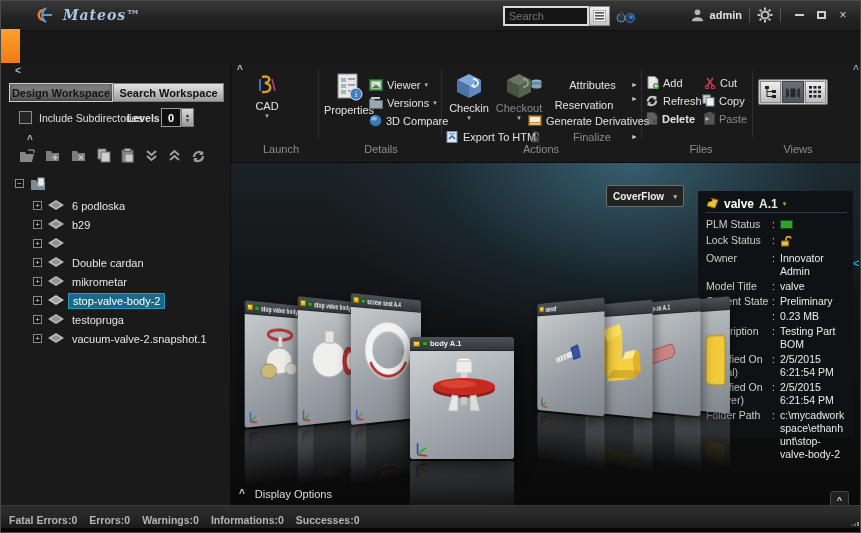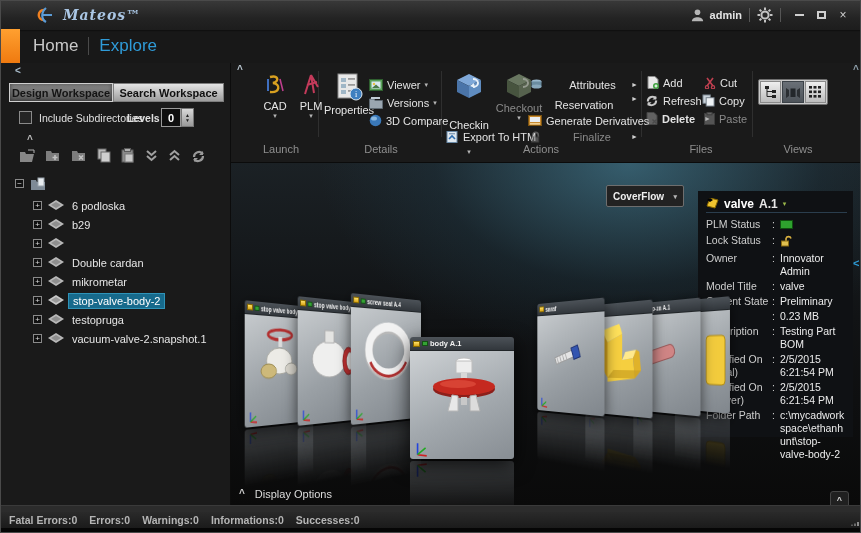--- a/index.html
+++ b/index.html
@@ -98,20 +98,38 @@
 
   <div class="titlebar">
     <div class="abs flex" style="left:32px;top:5px;gap:6px;">
       <svg width="24" height="18" viewBox="0 0 24 18">
         <path d="M11,4 C4,4 4,14 11,14" stroke="#f08020" stroke-width="2.4" fill="none"></path>
         <path d="M13,2 C8,6 8,13 13,16 M9,9 L19,9" stroke="#5b9bd5" stroke-width="2.2" fill="none"></path>
       </svg>
       <span class="logo-text">Mateos™</span>
     </div>
 
+    <div class="abs flex" style="left:502px;top:5px;gap:0;">
+      <input class="search-input" type="text" placeholder="Search" style="">
+      <div class="search-btn">
+        <svg width="13" height="12" viewBox="0 0 13 12">
+          <rect x="0" y="0" width="13" height="12" fill="#f4f4f4" stroke="#777"></rect>
+          <rect x="2" y="2" width="9" height="1.6" fill="#555"></rect>
+            <rect x="2" y="5" width="9" height="1.6" fill="#555"></rect>
+            <rect x="2" y="8" width="9" height="1.6" fill="#555"></rect>
+        </svg>
+      </div>
+      <div style="width:6px;"></div>
+      <svg width="20" height="14" viewBox="0 0 20 14">
+        <circle cx="5" cy="9" r="4" fill="#23364a" stroke="#7a8aa0"></circle>
+        <circle cx="14" cy="9" r="4.5" fill="#1d3a5e" stroke="#4e7bb0"></circle>
+        <rect x="4" y="2" width="4" height="4" fill="#3a3a3a" transform="rotate(-20 6 4)"></rect>
+        <circle cx="15" cy="8" r="2" fill="#3f79c0"></circle>
+      </svg>
+    </div>
 
     <div class="abs flex" style="right:8px;top:6px;">
       <svg width="15" height="15" viewBox="0 0 16 16">
         <circle cx="8" cy="4.5" r="3" fill="#b5b5b5"></circle>
         <path d="M2,14 C2,8.5 14,8.5 14,14 Z" fill="#b5b5b5"></path>
       </svg>
       <span class="user-label" style="margin-left:5px;">admin</span>
       <div class="tb-sep"></div>
       <svg width="16" height="16" viewBox="0 0 16 16">
         <circle cx="8" cy="8" r="3.6" fill="none" stroke="#c4c4c4" stroke-width="2"></circle>
@@ -134,25 +152,20 @@
           <div class="max-box"></div>
         </div>
       <div class="winbtn">
           <span>×</span>
         </div>
     </div>
   </div>
 
   <div class="navrow">
     <div class="orange-block"></div>
-    <div class="abs flex" style="left:32px;top:4px;">
-      <span class="nav-home">Home</span>
-      <div class="nav-div"></div>
-      <span class="nav-explore">Explore</span>
-    </div>
   </div>
 
   <div class="leftpanel">
     <span class="abs chev" style="left:14px;top:3px;">&lt;</span>
 
     <div class="abs ws-btn sel" style="left:8px;top:20px;width:104px;">Design Workspace</div>
     <div class="abs ws-btn unsel" style="left:112px;top:20px;width:111px;">Search Workspace</div>
 
     <div class="abs chk" style="left:18px;top:48px;"></div>
     <span class="abs small-label" style="left:38px;top:49px;">Include Subdirectories</span>
@@ -279,34 +292,27 @@
 
   <div class="ribbon">
     <span class="abs chev" style="left:6px;top:2px;color:#b9c6d0;">^</span>
     <span class="abs chev" style="left:622px;top:2px;color:#8fa0ac;">^</span>
 
     <div class="rsep" style="left:87px;"></div>
     <div class="rsep" style="left:210px;"></div>
     <div class="rsep" style="left:410px;"></div>
     <div class="rsep" style="left:521px;"></div>
 
-    <div class="bigbtn" style="left:20px;">
+    <div class="bigbtn" style="left:12px;">
       <svg width="26" height="24" viewBox="0 0 26 24">
         <path d="M8,4 C16,2 18,8 11,10 C19,11 18,20 8,19" stroke="#d8a020" stroke-width="2.4" fill="none"></path>
         <path d="M6,6 L6,18" stroke="#3f6fc0" stroke-width="2"></path>
           <path d="M18,6 L21,18" stroke="#c03f8f" stroke-width="1.6"></path>
       </svg>
       <span class="lbl">CAD</span>
-      <span class="ddown">▾</span>
-    </div>
-    <div class="bigbtn" style="left:56px;">
-      <svg width="26" height="24" viewBox="0 0 26 24">
-        <path d="M13,2 L16,20 M13,2 L7,21 M13,2 L20,14 M9,12 L19,9" stroke="#c33a5a" stroke-width="2" fill="none"></path>
-      </svg>
-      <span class="lbl">PLM</span>
       <span class="ddown">▾</span>
     </div>
     <div class="glabel" style="left:10px;width:80px;">Launch</div>
 
     <div class="bigbtn" style="left:92px;width:52px;">
       <svg width="30" height="28" viewBox="0 0 30 28">
         <rect x="4" y="1" width="19" height="24" fill="#e8e8e8" stroke="#8a8a8a"></rect>
         <rect x="7" y="5" width="5" height="4" fill="#9fb6c6"></rect>
           <rect x="14" y="5" width="7" height="1.8" fill="#9a9a9a"></rect>
         <rect x="7" y="11" width="5" height="4" fill="#9fb6c6"></rect>
@@ -338,21 +344,21 @@
     </div>
     <div class="rrow" style="left:138px;top:50px;">
       <svg width="13" height="13" viewBox="0 0 13 13">
         <circle cx="6.5" cy="6.5" r="5.8" fill="#3a78b8"></circle>
           <ellipse cx="5" cy="4.5" rx="3" ry="2" fill="#8ab8e0"></ellipse>
       </svg>
       <span>3D Compare</span>
     </div>
     <div class="glabel" style="left:100px;width:100px;">Details</div>
 
-    <div class="bigbtn" style="left:214px;gap:17px;">
+    <div class="bigbtn" style="left:214px;">
       <svg width="28" height="26" viewBox="0 0 28 26">
         <polygon points="14,1 26,7 14,13 2,7" fill="#7fa8d8"></polygon>
           <polygon points="2,7 14,13 14,25 2,19" fill="#4a74a8"></polygon>
           <polygon points="26,7 14,13 14,25 26,19" fill="#5f8cc0"></polygon>
         <path d="M18,6 A5,4 0 0 1 18,14" stroke="#e8f0f8" stroke-width="2" fill="none"></path>
           <path d="M15,13 L20,15 L19,10 Z" fill="#e8f0f8"></path>
       </svg>
       <span class="lbl">Checkin</span>
       <span class="ddown">▾</span>
     </div>

